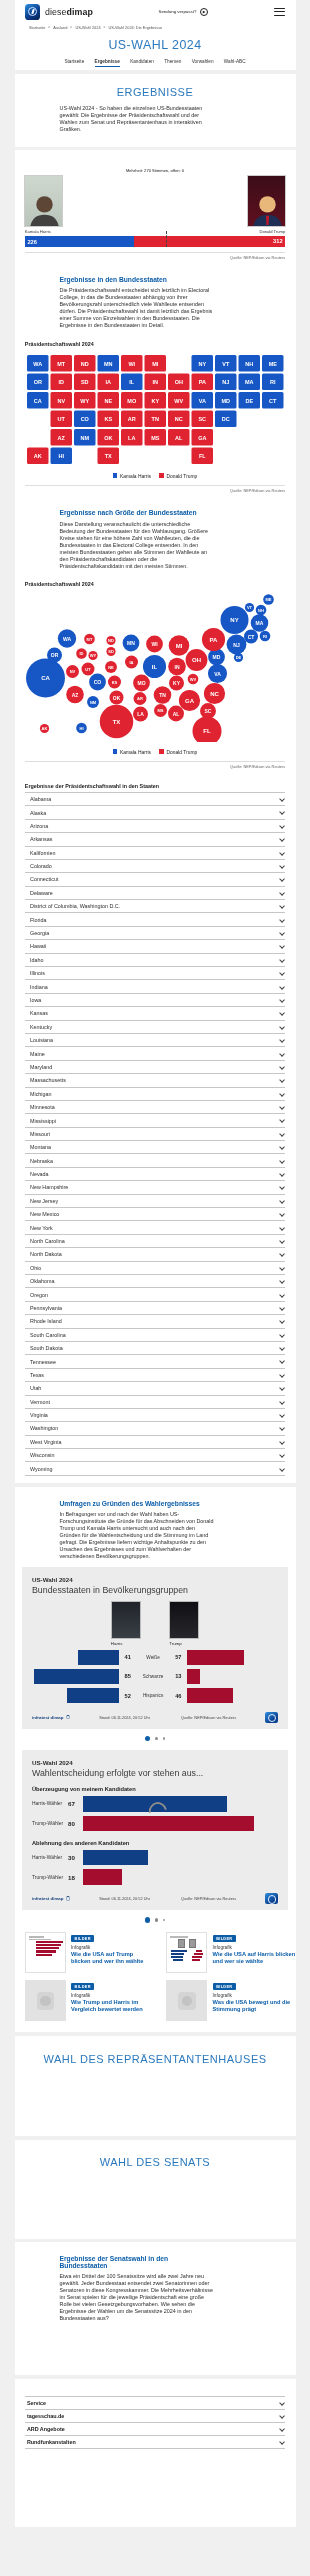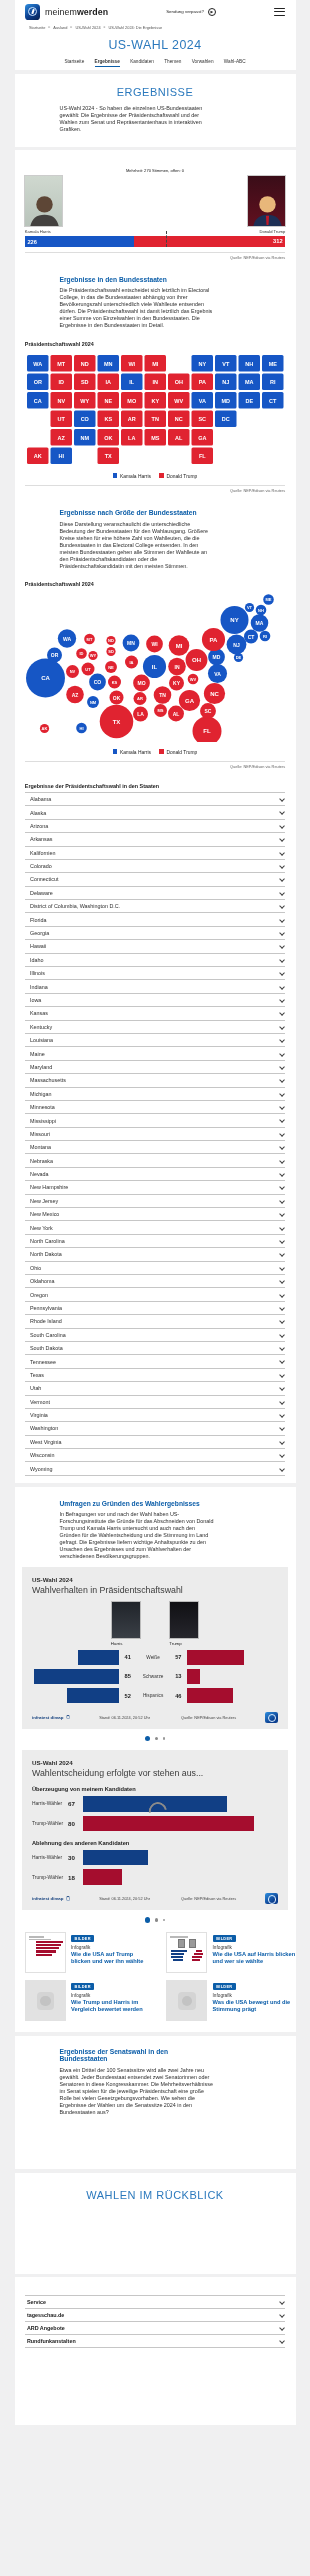--- a/index.html
+++ b/index.html
@@ -117,21 +117,21 @@
 </head>
 <body>
 
 <div class="col">
 
   <div class="sec hdr">
     <div class="hdr-top">
       <div class="app-icon">
           <div class="globe"></div>
         </div>
-      <div class="logo-text"><span>meinem</span><b>werden</b></div>
+      <div class="logo-text"><span>diese</span><b>dimap</b></div>
       <div class="sendung">
         <span>Sendung verpasst?</span>
         <span class="play-icon">▶</span>
       </div>
       <div class="burger">
           <div></div>
           <div></div>
           <div></div>
         </div>
     </div>
@@ -845,21 +845,21 @@
   </div>
 
   <div class="sec" style="padding:13.4px 0 2.1px 0;">
     <div class="indent">
       <div class="h-link">Umfragen zu Gründen des Wahlergebnisses</div>
       <div class="body-text">In Befragungen vor und nach der Wahl haben US-Forschungsinstitute die Gründe für das Abschneiden von Donald Trump und Kamala Harris untersucht und auch nach den Gründen für die Wahlentscheidung und die Stimmung im Land gefragt. Die Ergebnisse liefern wichtige Anhaltspunkte zu den Ursachen des Ergebnisses und zum Wahlverhalten der verschiedenen Bevölkerungsgruppen.</div>
     </div>
 
     <div class="card">
       <div class="kick">US-Wahl 2024</div>
-      <div class="ttl">Wahlverhalten in Präsidentschaftswahl</div>
+      <div class="ttl">Bundesstaaten in Bevölkerungsgruppen</div>
       <div class="cphotos">
         <div class="cphoto-w">
             <div class="cphoto">
           <div class="bg" style="background:linear-gradient(180deg,#20242a,#3a3f46);"></div>
           <svg width="30" height="27" viewBox="0 0 58 52">
                 <circle cx="29" cy="20" r="12" fill="#5d4636"></circle>
                 <path d="M7 52 Q10 35 29 35 Q48 35 51 52 Z" fill="#2c2c2e"></path>
               </svg>
         </div>
             <div class="cname">Harris</div>
@@ -1026,32 +1026,35 @@
         </div>
         <div class="teaser">
           <div class="thumb">
             <div class="t-globe"></div>
           </div>
           <div class="t-txt"><span class="badge">BILDER</span><div class="t-kick">Infografik</div><div class="t-title">Was die USA bewegt und die Stimmung prägt</div></div>
         </div>
       </div>
   </div>
 
-
+  <div class="sec empty-sec" style="height:100px;">
+    <div class="sec-title">WAHL DES REPRÄSENTANTENHAUSES</div>
+  </div>
+
+  <div class="sec empty-sec" style="height:99px;">
+    <div class="sec-title">WAHL DES SENATS</div>
+  </div>
 
   <div class="sec" style="height:133px; padding-top:12.4px;">
     <div class="indent">
       <div class="h-link">Ergebnisse der Senatswahl in den Bundesstaaten</div>
       <div class="body-text">Etwa ein Drittel der 100 Senatssitze wird alle zwei Jahre neu gewählt. Jeder Bundesstaat entsendet zwei Senatorinnen oder Senatoren in diese Kongresskammer. Die Mehrheitsverhältnisse im Senat spielen für die jeweilige Präsidentschaft eine große Rolle bei vielen Gesetzgebungsvorhaben. Wie sehen die Ergebnisse der Wahlen um die Senatssitze 2024 in den Bundesstaaten aus?</div>
     </div>
   </div>
 
-  <div class="sec empty-sec" style="height:101px;">
-    <div class="sec-title">WAHLEN IM RÜCKBLICK</div>
-  </div>
 
   <div class="sec" style="height:148px;">
     <div class="foot">
       <div class="f-acc" id="f-acc">
           <div class="f-row">
             <span class="lb">Service</span>
             <span class="chev"></span>
           </div>
           <div class="f-row">
             <span class="lb">tagesschau.de</span>

